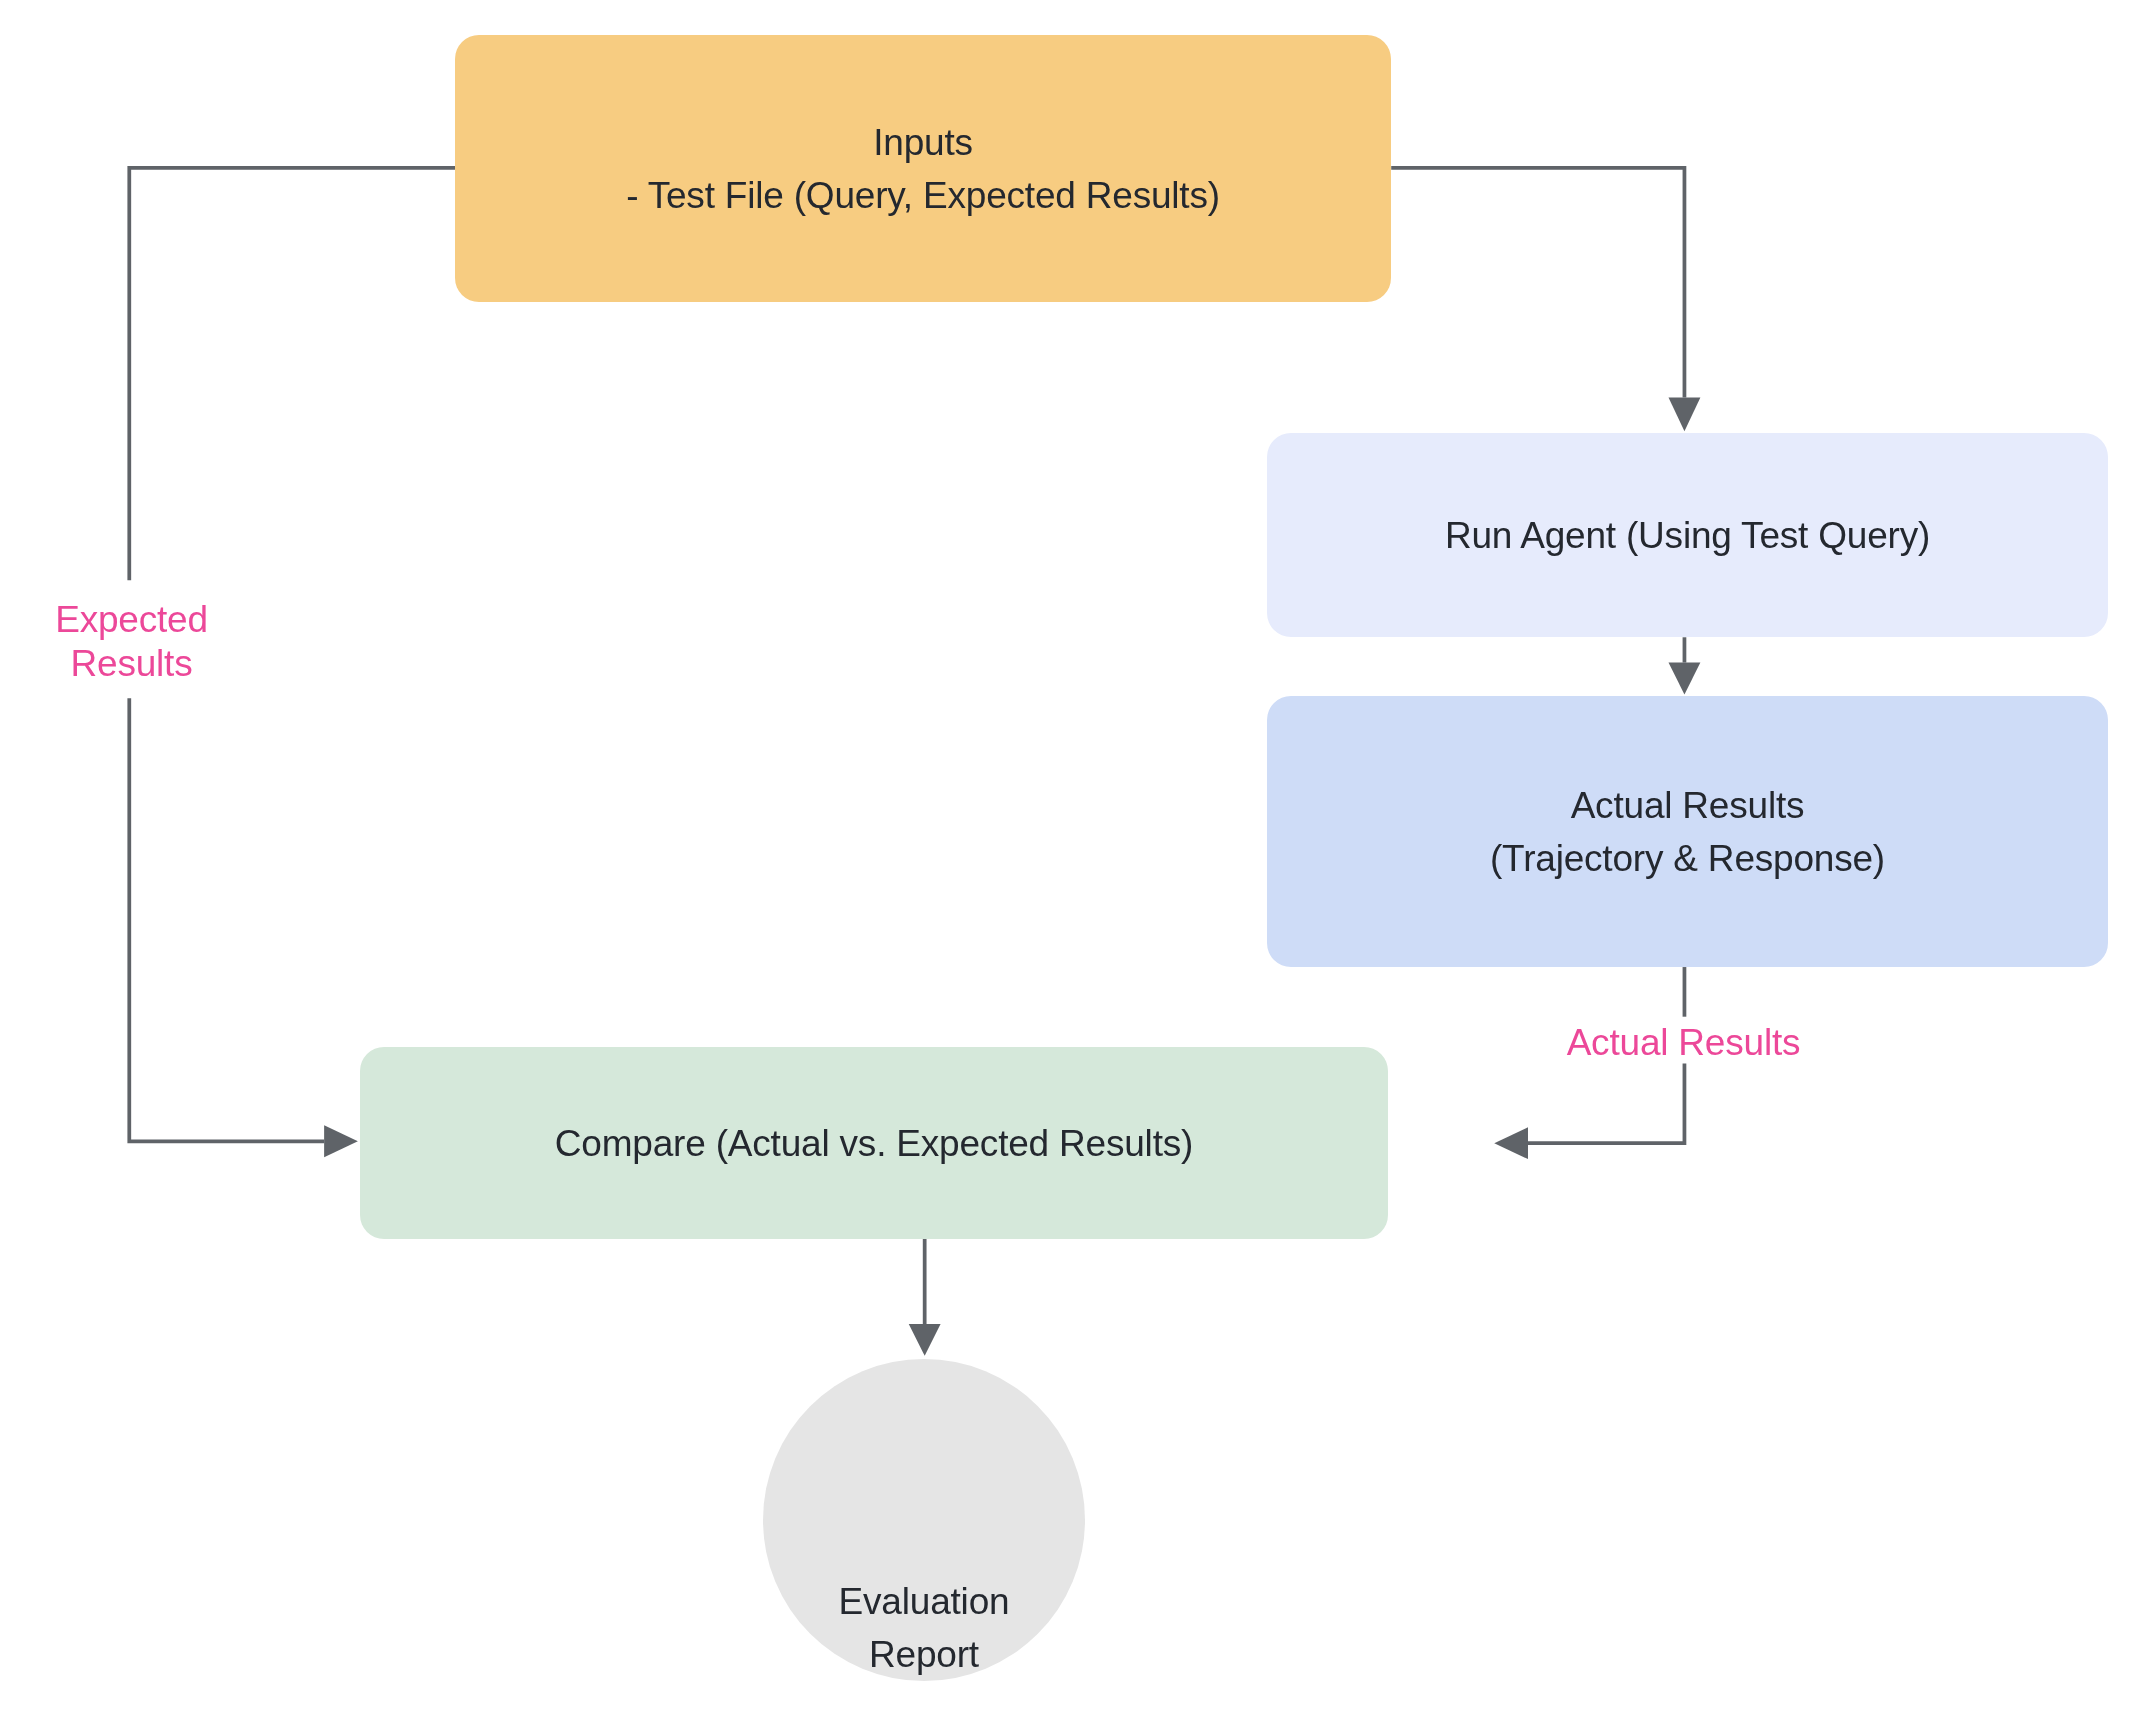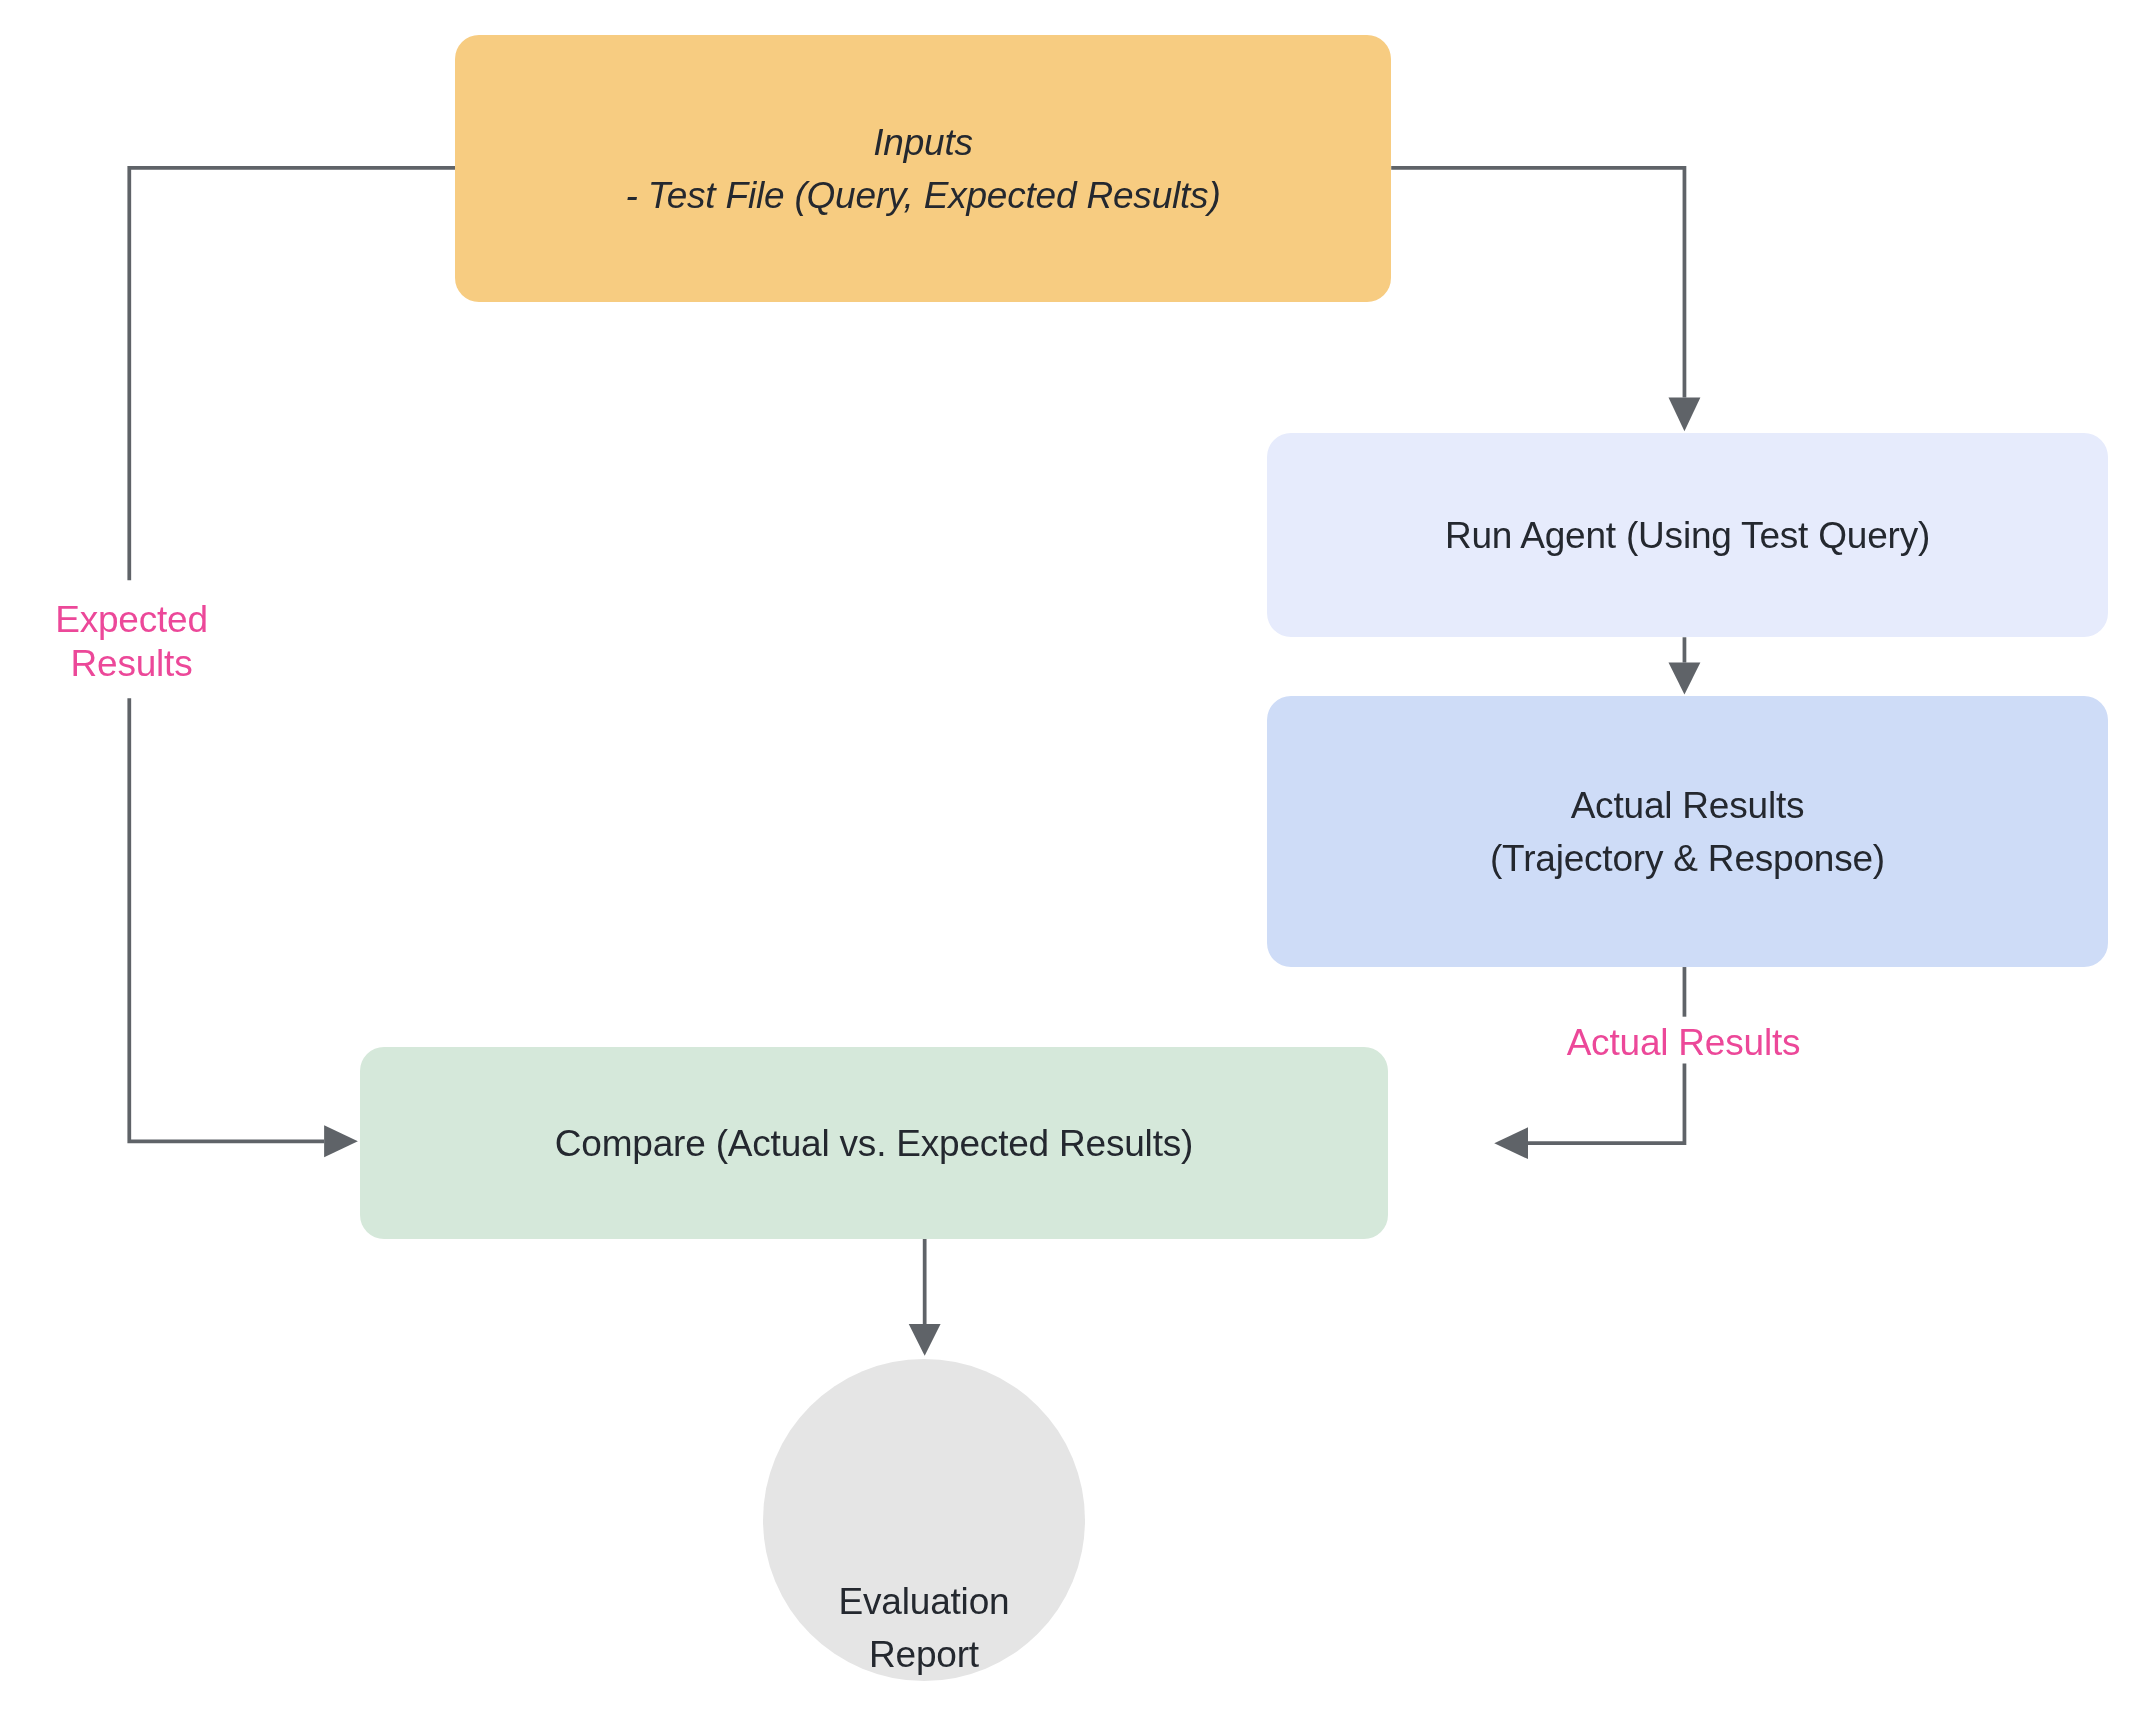--- a/index.html
+++ b/index.html
@@ -23,21 +23,21 @@
     justify-content: center;
     flex-direction: column;
     text-align: center;
     color: #24282f;
     font-size: 37px;
     line-height: 53px;
     letter-spacing: -0.2px;
     border-radius: 24px;
     white-space: pre-line;
   }
-  #node-inputs        { left: 455px;  top: 35px;   width: 936px;  height: 267px; background: #f7cc81; font-style: italic; }
+  #node-inputs        { left: 455px;  top: 35px;   width: 936px;  height: 267px; background: #f7cc81; }
   #node-run-agent     { left: 1267px; top: 433px;  width: 841px;  height: 204px; background: #e6ebfc; }
   #node-actual-results{ left: 1267px; top: 696px;  width: 841px;  height: 271px; background: #cedcf7; }
   #node-compare       { left: 360px;  top: 1047px; width: 1028px; height: 192px; background: #d5e8da; }
   #node-evaluation    { left: 763px;  top: 1359px; width: 322px;  height: 322px; background: #e5e5e5; border-radius: 50%; justify-content: flex-end; }
   .edge-label {
     position: absolute;
     color: #ec4899;
     font-size: 37px;
     line-height: 44px;
     text-align: center;

